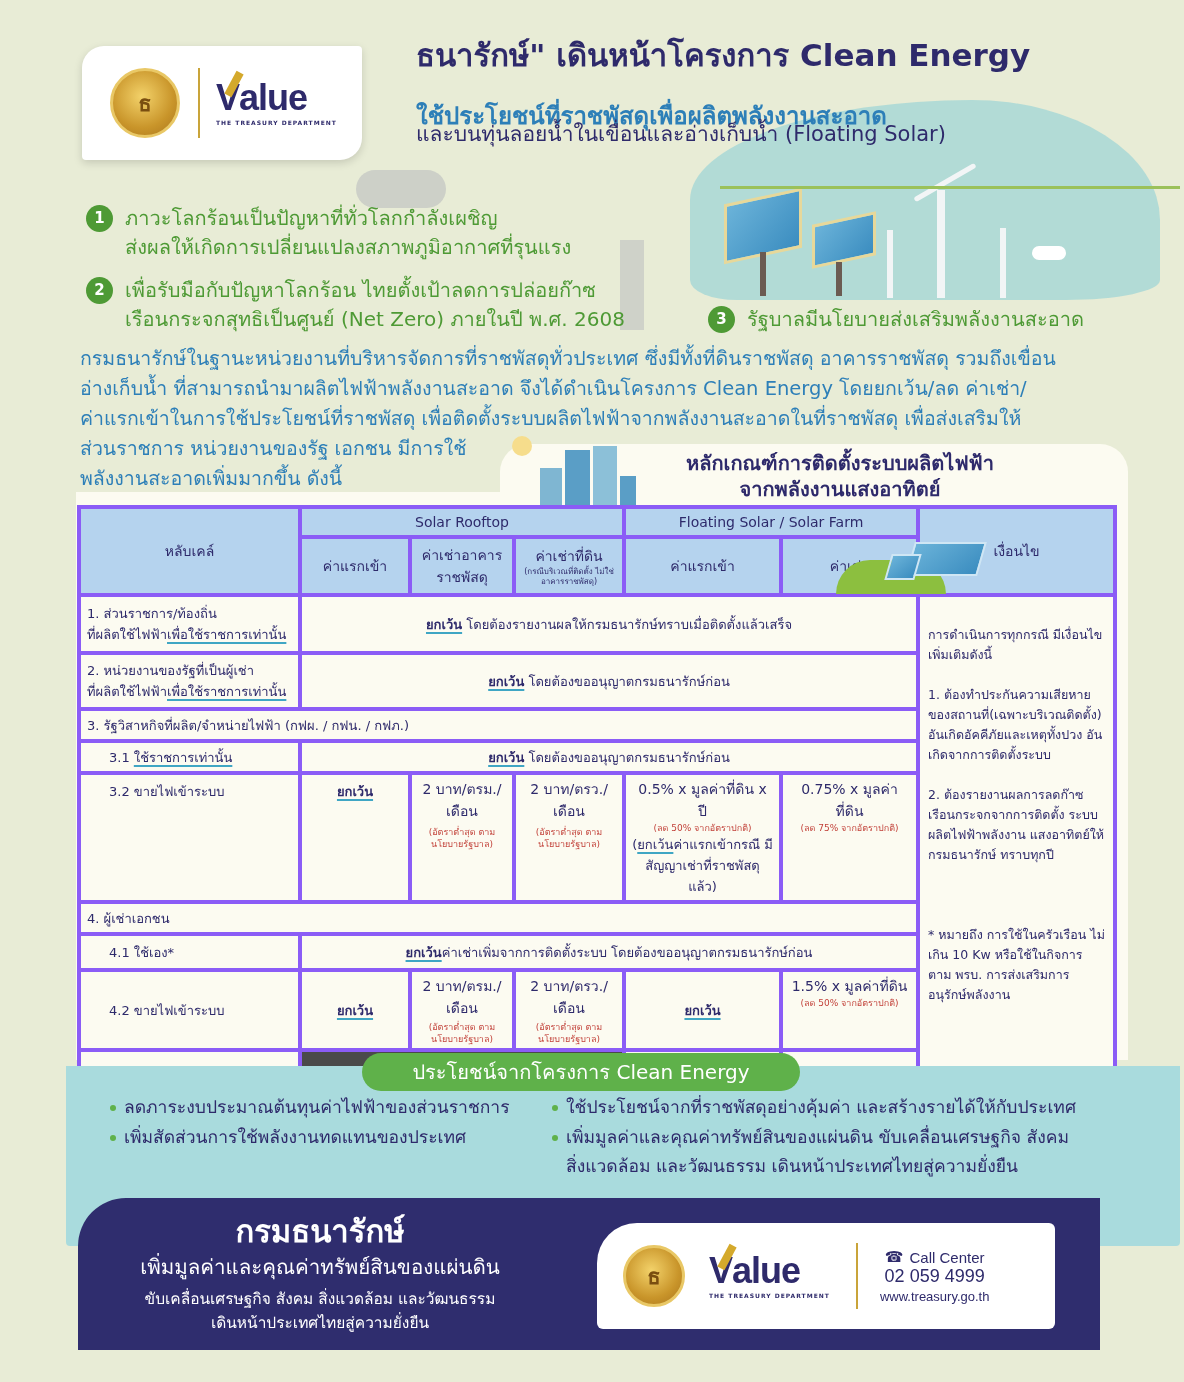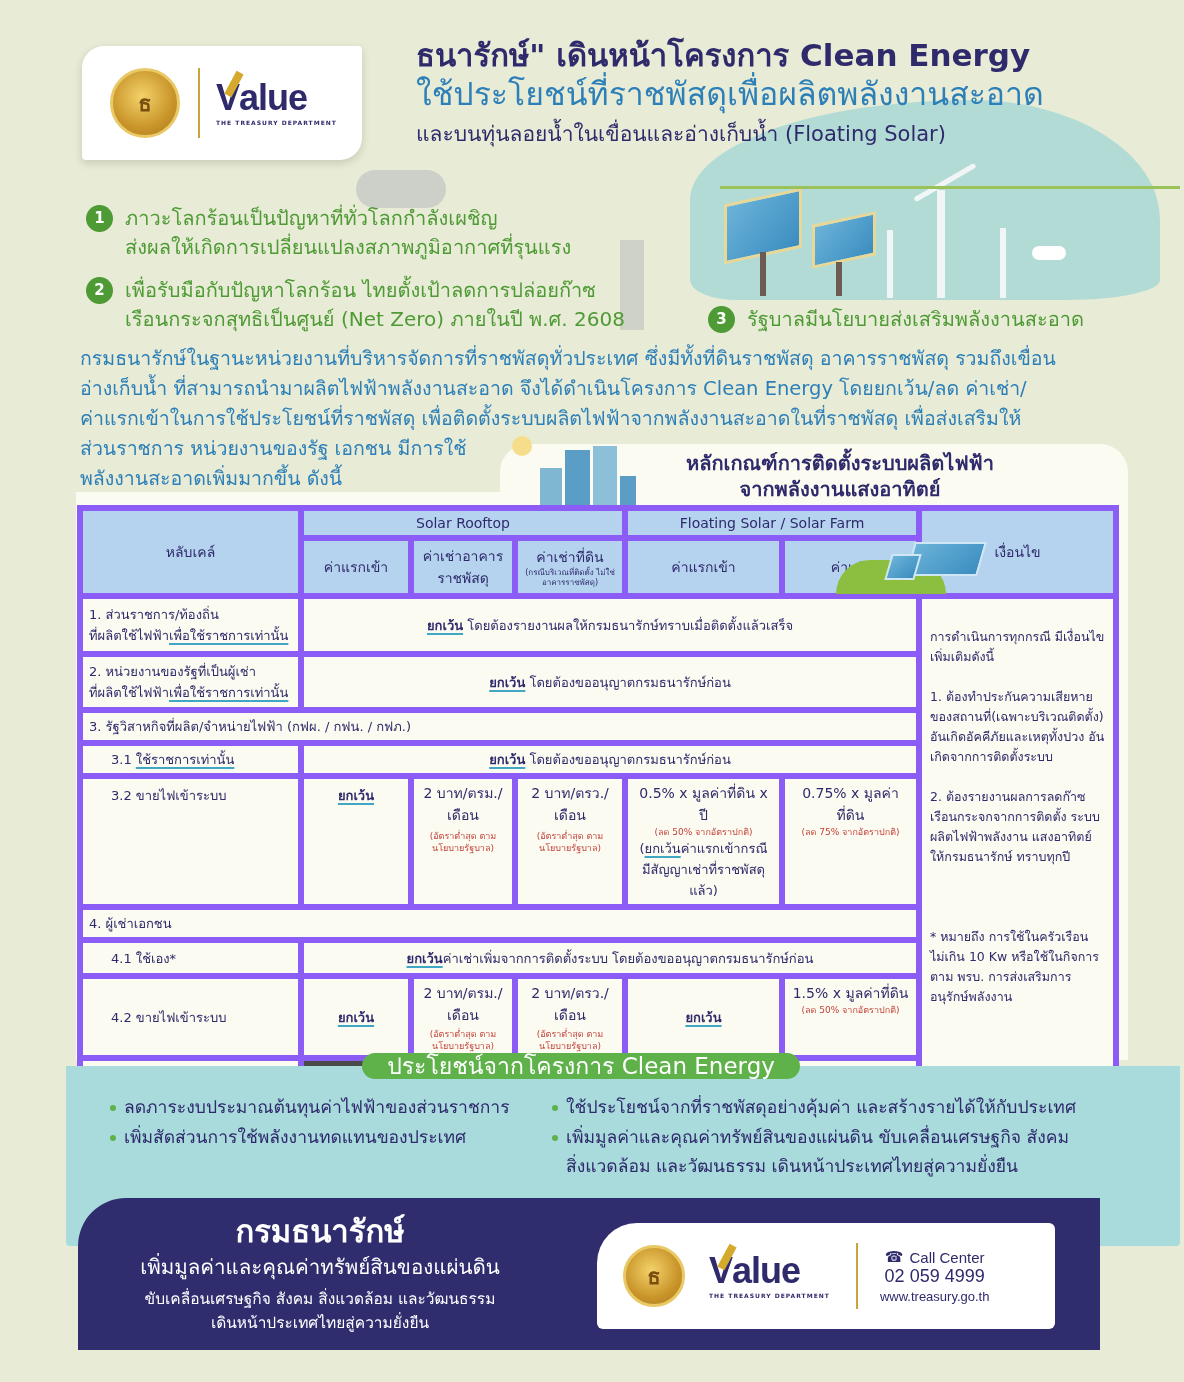--- a/index.html
+++ b/index.html
@@ -8,51 +8,51 @@
   
   .logo-card { left: 82px; top: 46px; width: 280px; height: 114px; background: #fff; border-radius: 22px 4px 22px 4px; box-shadow: 0 3px 8px rgba(0,0,0,0.15); display: flex; align-items: center; padding-left: 28px; }
   .seal { width: 70px; height: 70px; border-radius: 50%; background: radial-gradient(circle at 45% 40%, #f3d26a, #c9952a 60%, #a9741c); border: 3px solid #e9c866; display: flex; align-items: center; justify-content: center; color: #7a4e10; font-weight: bold; font-size: 22px; }
   .vdiv { width: 2px; height: 70px; background: #c9a43a; margin: 0 16px 0 18px; }
   .value-logo { display: flex; flex-direction: column; align-items: flex-start; }
   .value-word { font-family: "Liberation Sans", sans-serif; font-weight: bold; font-size: 36px; color: #2e2a6b; letter-spacing: -1px; line-height: 1; }
   .value-word .v { color: #2e2a6b; position: relative; }
   .value-word .v::after { content: ""; position: absolute; left: 14px; top: -6px; width: 8px; height: 26px; background: #d4a92c; transform: rotate(28deg); }
   .value-sub { font-size: 6px; letter-spacing: 1px; color: #2e2a6b; margin-top: 3px; font-weight: bold; }
   .title1 { left: 416px; top: 30px; font-size: 31px; font-weight: bold; color: #2e2a6b; white-space: nowrap; }
-  .title2 { left: 416px; top: 68px; font-size: 32px; color: #2d7fb8; white-space: nowrap; }
+  .title2 { left: 416px; top: 96px; font-size: 24px; color: #2d7fb8; white-space: nowrap; font-weight: bold; }
   .title3 { left: 416px; top: 119px; font-size: 21px; color: #2e2a6b; white-space: nowrap; line-height: 31px; }
   .green-line { left: 720px; top: 186px; width: 460px; height: 3px; background: #9bc15a; }
   .hill { left: 690px; top: 100px; width: 470px; height: 200px; background: #a8d8d6; border-radius: 60% 40% 20% 10% / 50% 60% 10% 10%; opacity: 0.85; }
   .cloud { background: #cdd0c8; border-radius: 40px; }
   .panel { background: linear-gradient(135deg, #6bb3d9, #3b8dc0); border: 3px solid #e7d89a; }
   .pole { background: #6b5b52; }
   .turbine-pole { background: #f2f5f6; }
   .blade { background: #f2f5f6; border-radius: 4px; }
   
   .pt { display: flex; align-items: flex-start; color: #4e9a35; font-size: 20px; line-height: 29px; }
   .badge { width: 27px; height: 27px; border-radius: 50%; background: #4e9a35; color: #fff; font-size: 15px; font-weight: bold; display: flex; align-items: center; justify-content: center; flex-shrink: 0; margin-right: 12px; margin-top: 1px; }
   .intro { left: 80px; top: 344px; width: 1060px; font-size: 19.5px; line-height: 30px; color: #2d7fb8; }
   
   .card { left: 76px; top: 444px; width: 1052px; height: 616px; background: #fcfbf1; border-radius: 28px 28px 0 0; }
   .card-title { left: 640px; top: 450px; width: 400px; text-align: center; font-size: 20px; line-height: 26px; color: #2e2a6b; font-weight: bold; }
   table.crit { position: absolute; left: 77px; top: 505px; width: 1036px; border-collapse: collapse; font-size: 13px; color: #2e2a6b; table-layout: fixed; }
-  table.crit td, table.crit th { border: 6px solid #8b5cf6; padding: 3px 6px; vertical-align: middle; }
+  table.crit td, table.crit th { border: 4px solid #8b5cf6; padding: 3px 6px; vertical-align: middle; }
   table.crit th { background: #b5d3ee; font-weight: normal; text-align: center; font-size: 14px; }
   table.crit td { background: #fcfbf1; }
   .c { text-align: center; }
   .u { text-decoration: underline; text-decoration-color: #3fa6c4; text-decoration-thickness: 2px; text-underline-offset: 3px; font-weight: bold; }
   .small-red { color: #c2423a; font-size: 9px; line-height: 12px; display: block; }
   .hsub { font-size: 8px; line-height: 10px; display: block; }
   .ind { padding-left: 28px !important; }
   .dark { background: #4a4a4a !important; }
   .cond { vertical-align: top !important; font-size: 12.5px; line-height: 20px; padding: 28px 8px 0 8px !important; }
   .big { font-size: 14px; }
   
   .benefits { left: 66px; top: 1066px; width: 1114px; height: 180px; background: #a9dbdd; border-radius: 0 0 4px 4px; }
-  .ben-pill { left: 362px; top: 1053px; width: 438px; height: 26px; background: #5fb14a; border-radius: 19px; color: #fff; font-size: 23px; display: flex; align-items: center; justify-content: center; }
+  .ben-pill { left: 362px; top: 1053px; width: 438px; height: 38px; background: #5fb14a; border-radius: 19px; color: #fff; font-size: 20px; display: flex; align-items: center; justify-content: center; }
   .ben-list { font-size: 17.5px; line-height: 29.5px; color: #2e2a6b; }
   .ben-list li { list-style: none; position: relative; padding-left: 14px; }
   .ben-list li::before { content: ""; position: absolute; left: 0; top: 12px; width: 6px; height: 6px; border-radius: 50%; background: #5fb14a; }
   .ben-list li.cont::before { display: none; }
   
   .footer { left: 78px; top: 1198px; width: 1022px; height: 152px; background: #2f2d6e; border-radius: 48px 0 0 0; }
   .f-title { left: 78px; top: 1206px; width: 484px; text-align: center; color: #fff; font-size: 31px; font-weight: bold; }
   .f-sub1 { left: 78px; top: 1250px; width: 484px; text-align: center; color: #fff; font-size: 20.5px; }
   .f-sub2 { left: 78px; top: 1287px; width: 484px; text-align: center; color: #fff; font-size: 15.5px; line-height: 24px; }
   .f-card { left: 597px; top: 1223px; width: 458px; height: 106px; background: #fff; border-radius: 40px 6px 6px 6px; display: flex; align-items: center; padding-left: 26px; }

